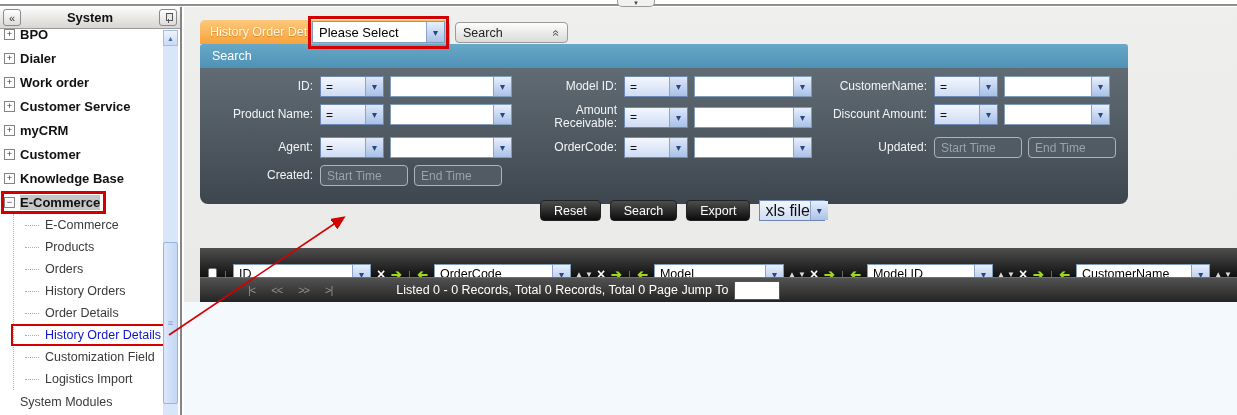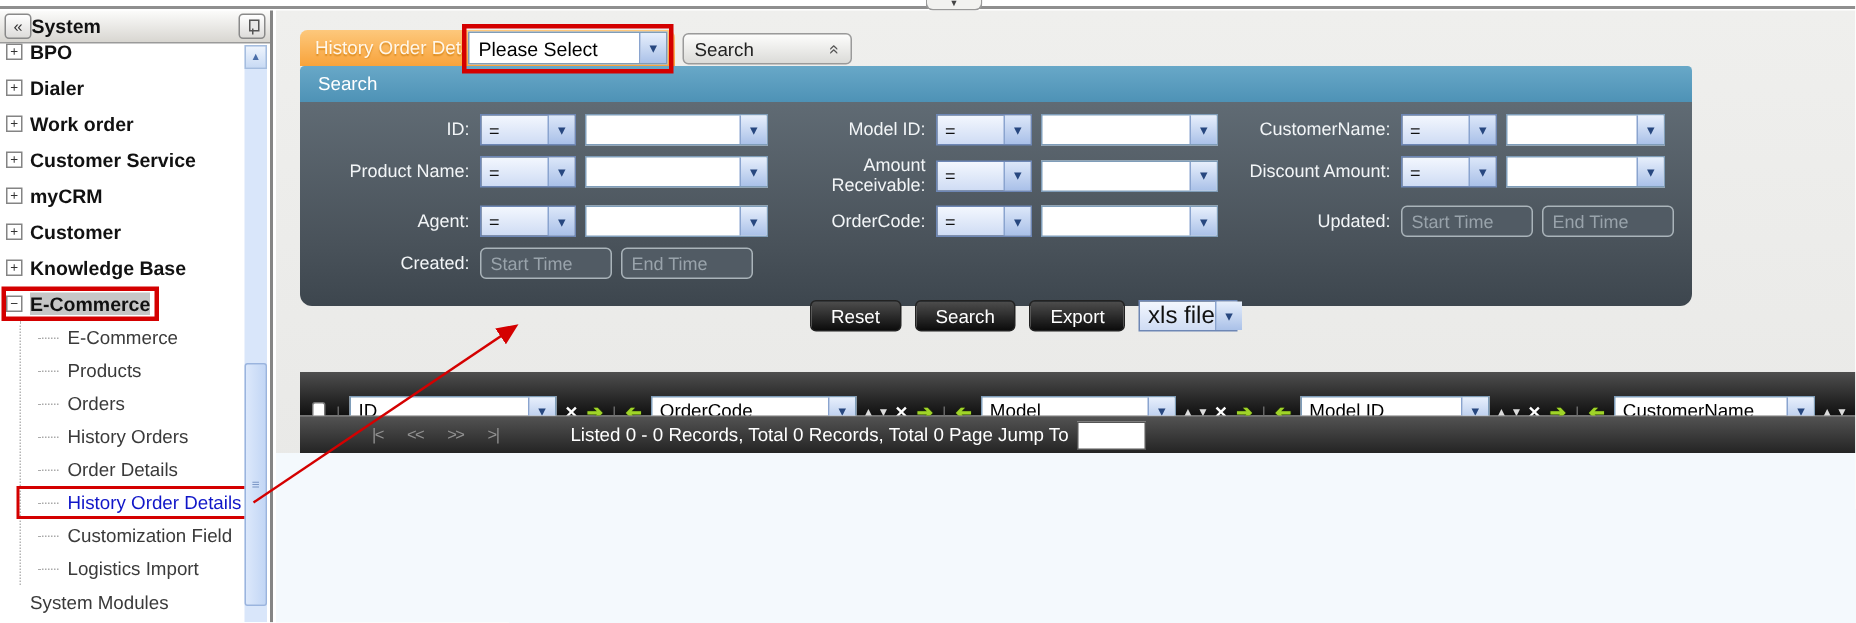--- a/index.html
+++ b/index.html
@@ -13,21 +13,21 @@
     border:1px solid #9a9a9a; border-top:none; border-radius:0 0 5px 5px; text-align:center;
     font-size:6px; line-height:6px; color:#444; z-index:2; }
 
   
   .sidebar { position:absolute; left:0; top:7px; width:182px; height:408px; background:#ffffff;
     border-right:2px solid #858585; overflow:hidden; }
   .sb-header { height:22px; background:linear-gradient(#fcfcfb,#d8d6d1); border-bottom:1px solid #9a9a9a;
     display:flex; align-items:center; padding:0 3px; }
   .sb-btn { width:18px; height:17px; background:linear-gradient(#ffffff,#dddcda); border:1px solid #8a8a8a;
     border-radius:3px; display:flex; align-items:center; justify-content:center; font-size:11px; color:#333; cursor:pointer; }
-  .sb-title { flex:1; font-weight:bold; font-size:13px; color:#111; }
+  .sb-title { flex:1; text-align:center; font-weight:bold; font-size:13px; color:#111; }
   .pin-shape { position:relative; width:9px; height:11px; }
   .pin-shape::before { content:""; position:absolute; left:2px; top:1px; width:5px; height:6px;
     background:#e8e8e8; border:1px solid #555; }
   .pin-shape::after { content:""; position:absolute; left:4px; top:7px; width:1px; height:4px; background:#555; }
 
   .tree { margin-top:-7px; padding-left:4px; position:relative; width:163px; }
   .troot { height:24px; display:flex; align-items:center; }
   .troot-inner { display:inline-flex; align-items:center; padding:1px 3px 1px 0; }
   .pmbox { width:11px; height:11px; border:1px solid #848484; background:#fff; font-size:9px; line-height:9px;
     text-align:center; color:#333; margin-right:5px; flex:0 0 auto; }
@@ -113,21 +113,21 @@
   .gicon { margin:0 3px; cursor:pointer; }
   .gx { color:#fff; font-size:14px; font-weight:bold; }
   .garr { color:#a0d428; font-size:13px; font-weight:bold; text-shadow:0 0 1px #2d4a00; }
   .garr.left { display:inline-block; transform:scaleX(-1); }
   .gsort { color:#dcdcdc; font-size:8px; margin:0 1px; cursor:pointer; }
 
   .gpager { height:25px; background:linear-gradient(#525252,#242424); border-top:1px solid #6e6e6e;
     display:flex; align-items:center; }
   .pgnav { color:#909090; font-size:11px; letter-spacing:-1px; margin-right:16px; cursor:pointer; }
   .pgnav.first { margin-left:48px; }
-  .pgstatus { color:#fff; font-size:12.5px; margin-left:32px; white-space:nowrap; }
+  .pgstatus { color:#fff; font-size:12.5px; margin-left:48px; white-space:nowrap; }
   .pginput { width:46px; height:19px; background:#fff; border:1px solid #555; margin-left:6px;
     font-size:12px; padding:0 3px; font-family:"Liberation Sans",sans-serif; }
 
   
   .ann { position:absolute; z-index:60; pointer-events:none; }
   .annbox { border:3px solid #d40000; }
   #ann-select { left:308px; top:16px; width:141px; height:33px; }
   #ann-svg { left:0; top:0; }
 </style>
 </head>

